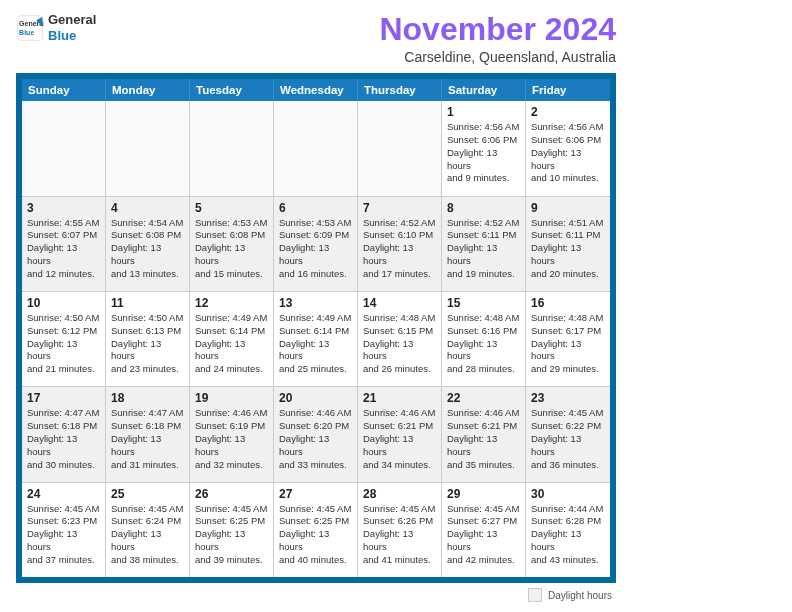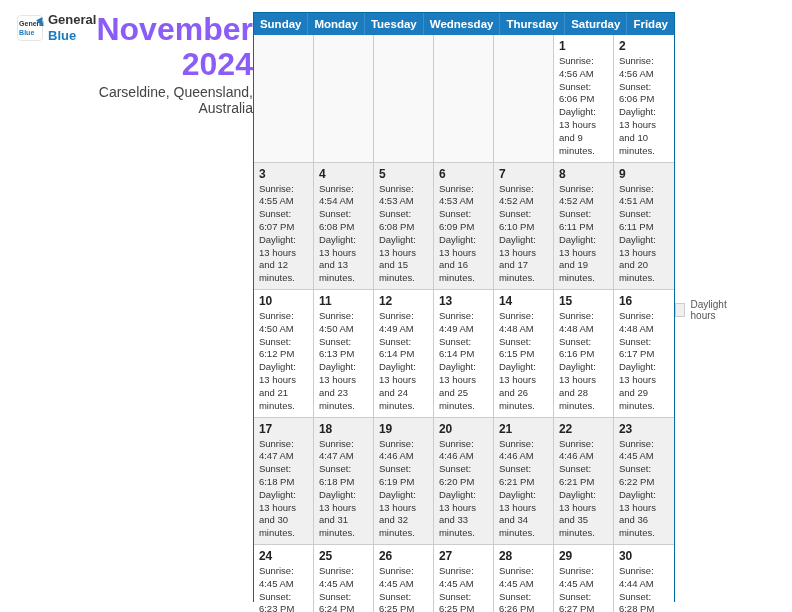--- a/index.html
+++ b/index.html
@@ -8,21 +8,21 @@
       background: #fff;
       width: 792px;
       height: 612px;
       overflow: hidden;
     }
     .page {
       width: 632px;
       height: 612px;
       padding: 12px 16px 10px 16px;
       display: flex;
-      flex-direction: row;
+      flex-direction: column;
     }
     .header {
       display: flex;
       align-items: flex-start;
       justify-content: space-between;
       margin-bottom: 8px;
     }
     .logo {
       display: flex;
       align-items: center;
@@ -49,21 +49,21 @@
     }
     .location {
       font-size: 14px;
       color: #444;
       margin-top: 2px;
     }
     .calendar {
       flex: 1;
       display: flex;
       flex-direction: column;
-      border: 1px solid #0369a1;
+      border: 6px solid #0369a1;
     }
     .cal-header {
       display: grid;
       grid-template-columns: repeat(7, 1fr);
       background: #1a7bbf;
     }
     .cal-header-cell {
       color: #fff;
       font-size: 11.5px;
       font-weight: bold;

